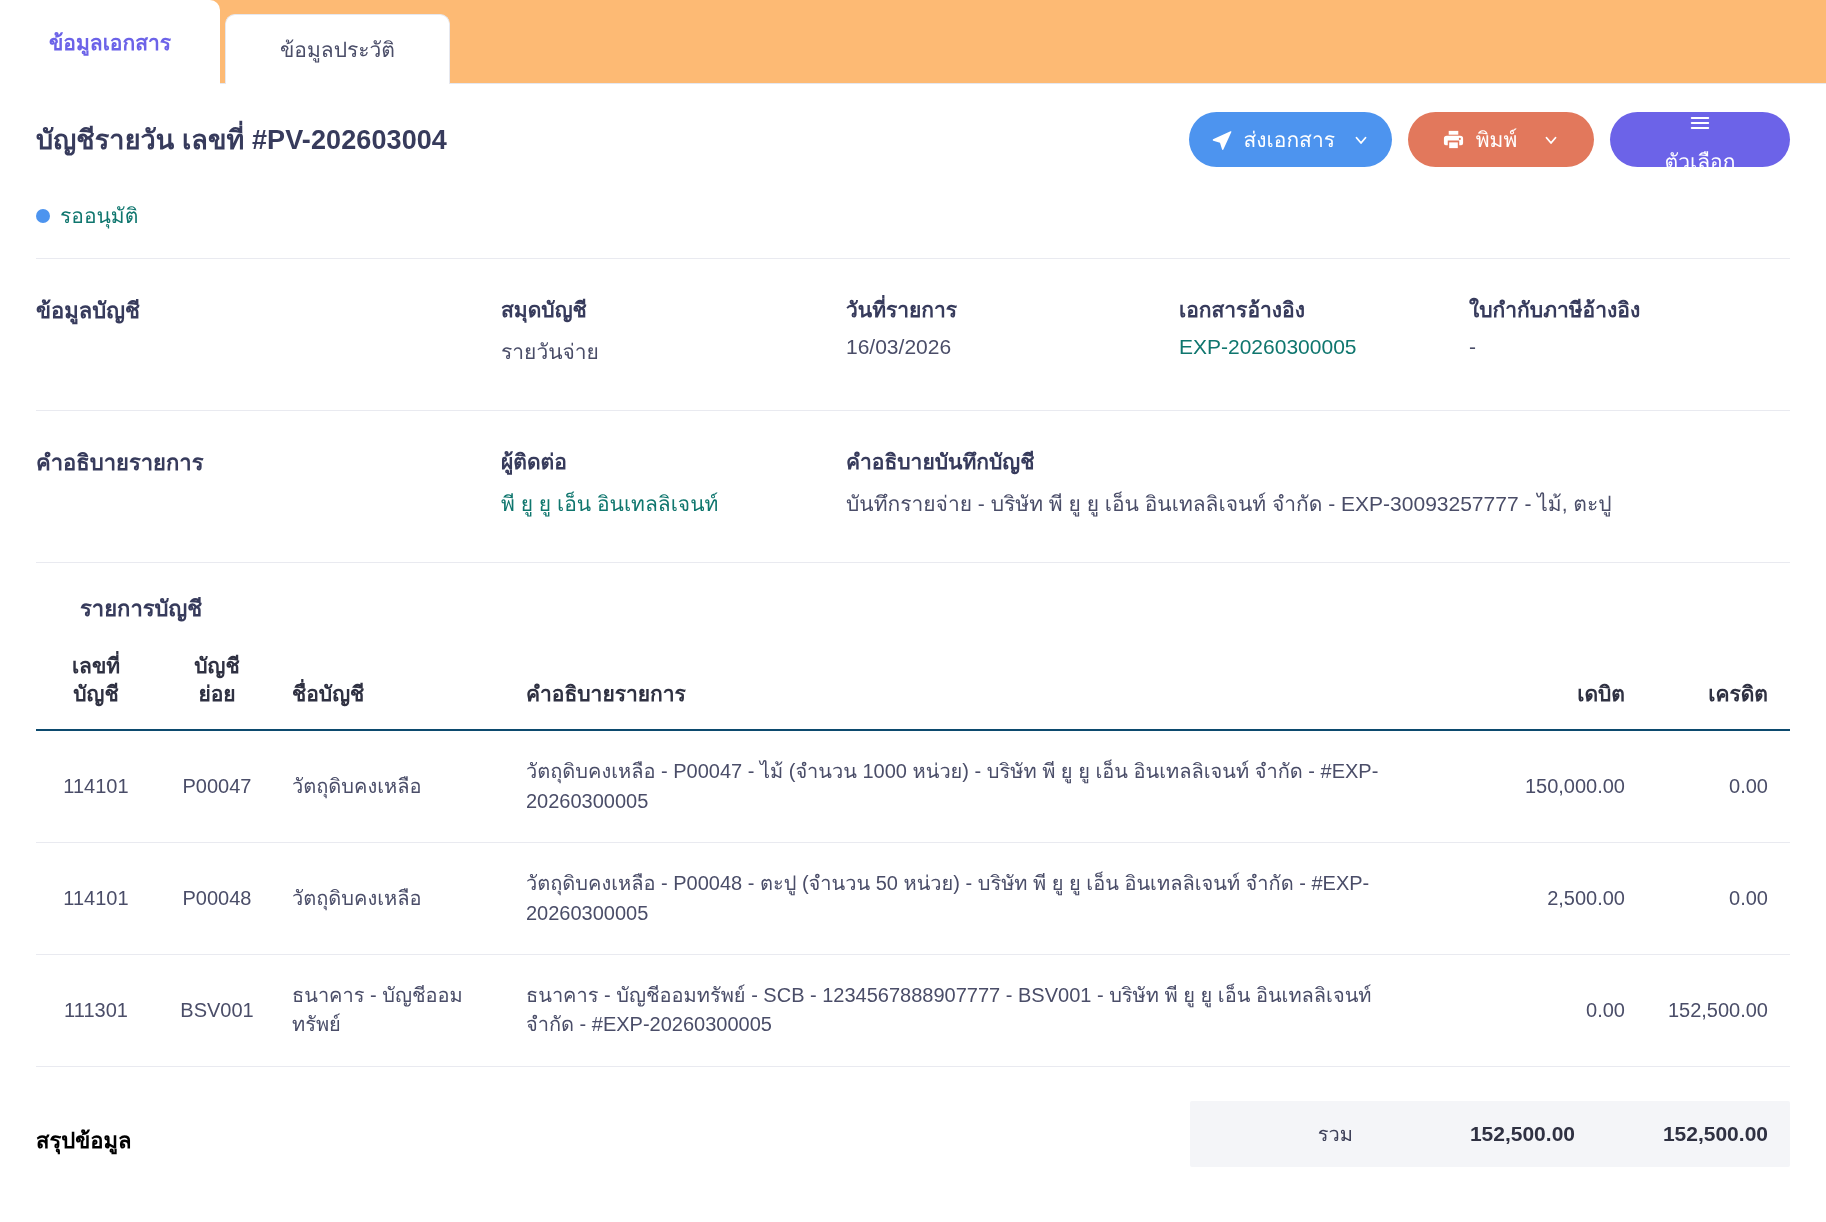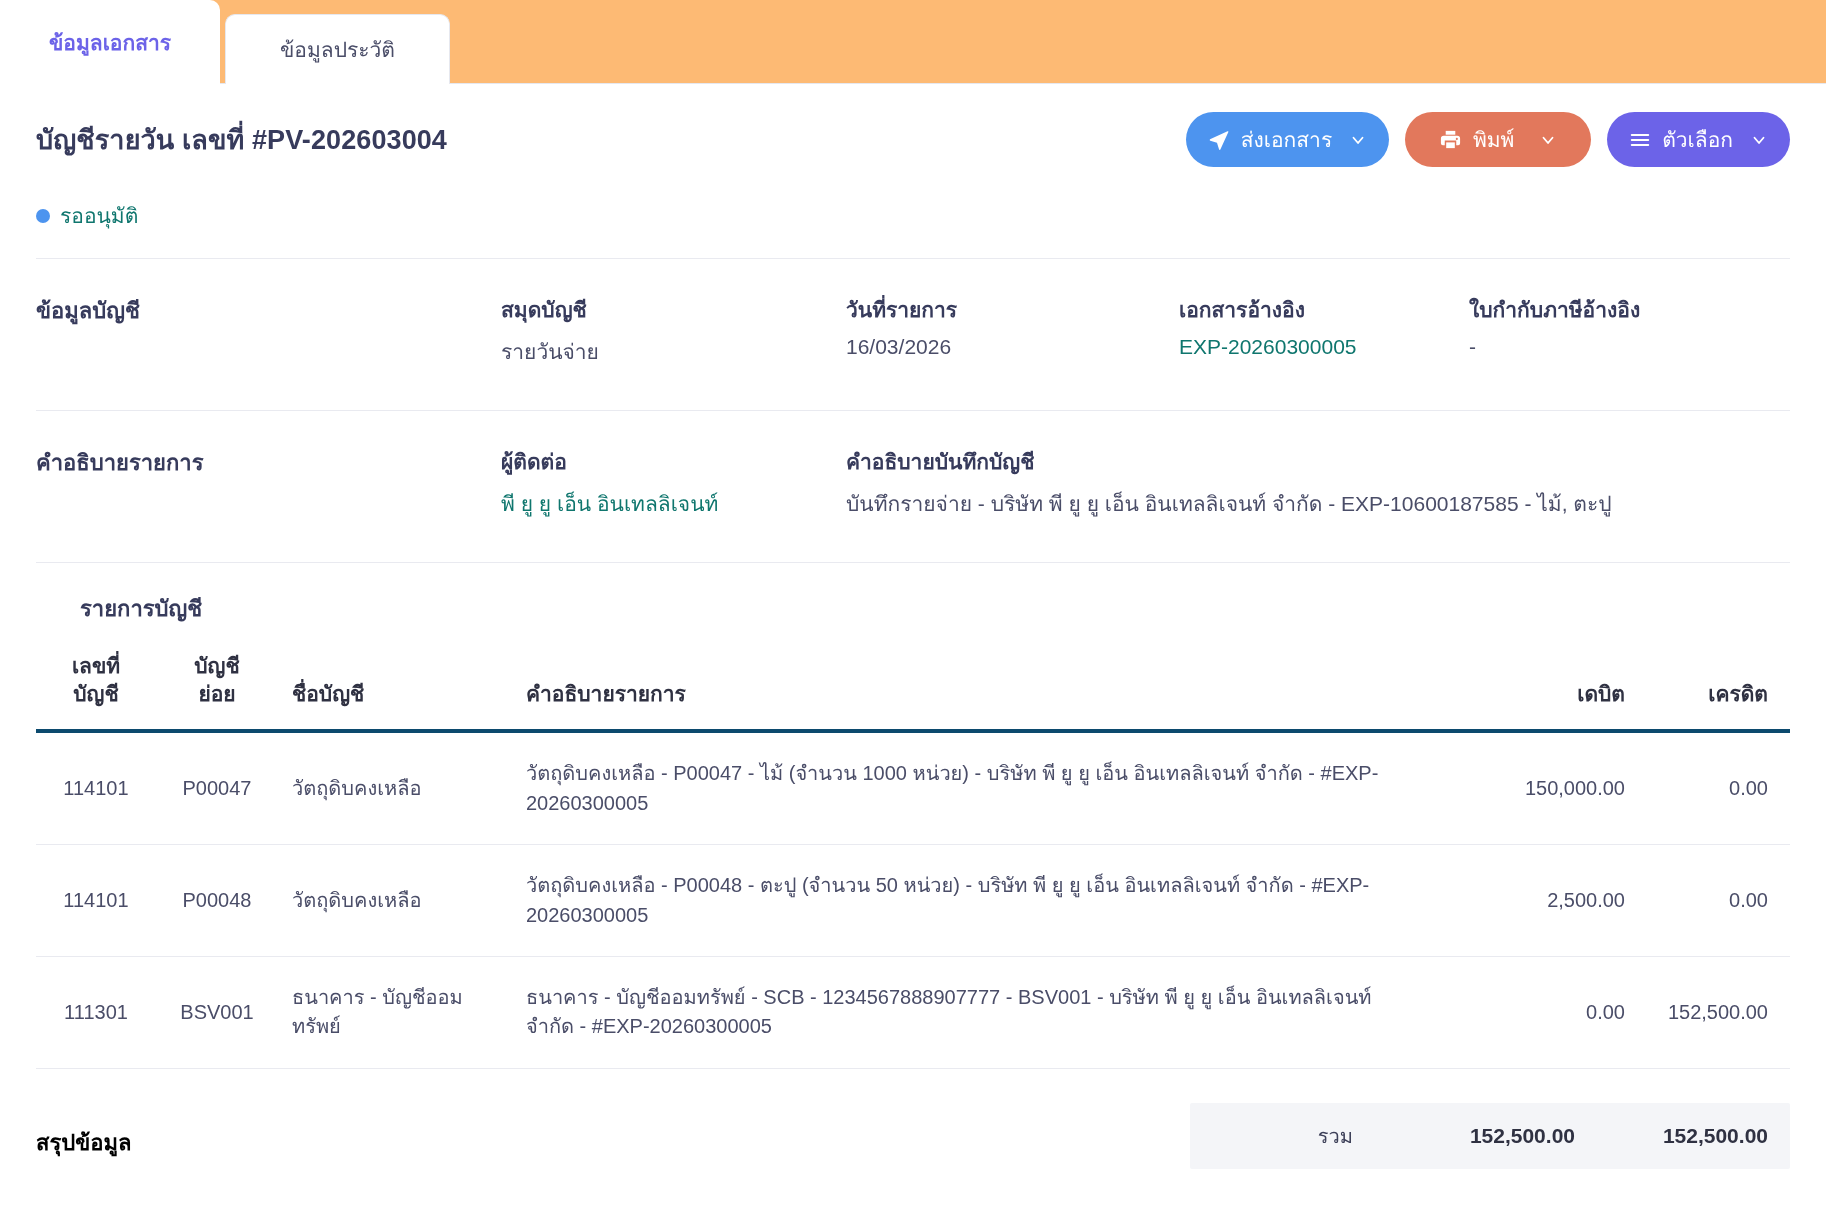--- a/index.html
+++ b/index.html
@@ -102,21 +102,21 @@
     font-family: inherit;
     font-size: 21px;
     font-weight: 400;
     height: 55px;
     padding: 0 22px;
     cursor: pointer;
     white-space: nowrap;
   }
   .btn-send   { background: #4d94ef; min-width: 182px; justify-content: center; }
   .btn-print  { background: #e2785c; min-width: 186px; justify-content: center; }
-  .btn-option { background: #6c63e8; min-width: 180px; justify-content: flex-start; }
+  .btn-option { background: #6c63e8; min-width: 180px; justify-content: flex-start; flex-direction: column; }
   .btn .glyph { display: inline-flex; align-items: center; }
   .btn .caret {
     margin-left: 6px;
     display: inline-flex;
     align-items: center;
   }
   .btn-print .label { margin-right: 8px; }
 
   
   .status-row {
@@ -187,21 +187,21 @@
     table-layout: fixed;
   }
   table.ledger thead th {
     font-size: 21px;
     font-weight: 700;
     color: #2f3142;
     padding: 0 0 22px 0;
     vertical-align: bottom;
     line-height: 1.32;
   }
-  table.ledger thead tr th { border-bottom: 4px solid #0c4a6e; }
+  table.ledger thead tr th { border-bottom: 2px solid #0c4a6e; }
   .th-acctno { width: 120px; text-align: center; }
   .th-sub    { width: 122px; text-align: center; }
   .th-name   { width: 230px; text-align: left; padding-left: 14px !important; }
   .th-desc   { width: auto;  text-align: left; padding-left: 18px !important; }
   .th-debit  { width: 175px; text-align: right; }
   .th-credit { width: 165px; text-align: right; padding-right: 22px !important; }
 
   table.ledger tbody td {
     font-size: 20px;
     color: #4a4d68;
@@ -362,21 +362,21 @@
 
   <div class="info-block">
     <div class="info-heading w1">คำอธิบายรายการ</div>
     <div class="info-fields">
       <div class="field f-contact">
         <span class="field-label">ผู้ติดต่อ</span>
         <span class="field-value link">พี ยู ยู เอ็น อินเทลลิเจนท์</span>
       </div>
       <div class="field f-desc">
         <span class="field-label">คำอธิบายบันทึกบัญชี</span>
-        <span class="field-value">บันทึกรายจ่าย - บริษัท พี ยู ยู เอ็น อินเทลลิเจนท์ จำกัด - EXP-10600187585 - ไม้, ตะปู</span>
+        <span class="field-value">บันทึกรายจ่าย - บริษัท พี ยู ยู เอ็น อินเทลลิเจนท์ จำกัด - EXP-30093257777 - ไม้, ตะปู</span>
       </div>
     </div>
   </div>
 
   <div class="divider"></div>
 
   <div class="table-section">
     <div class="section-title">รายการบัญชี</div>
 
     <table class="ledger">

